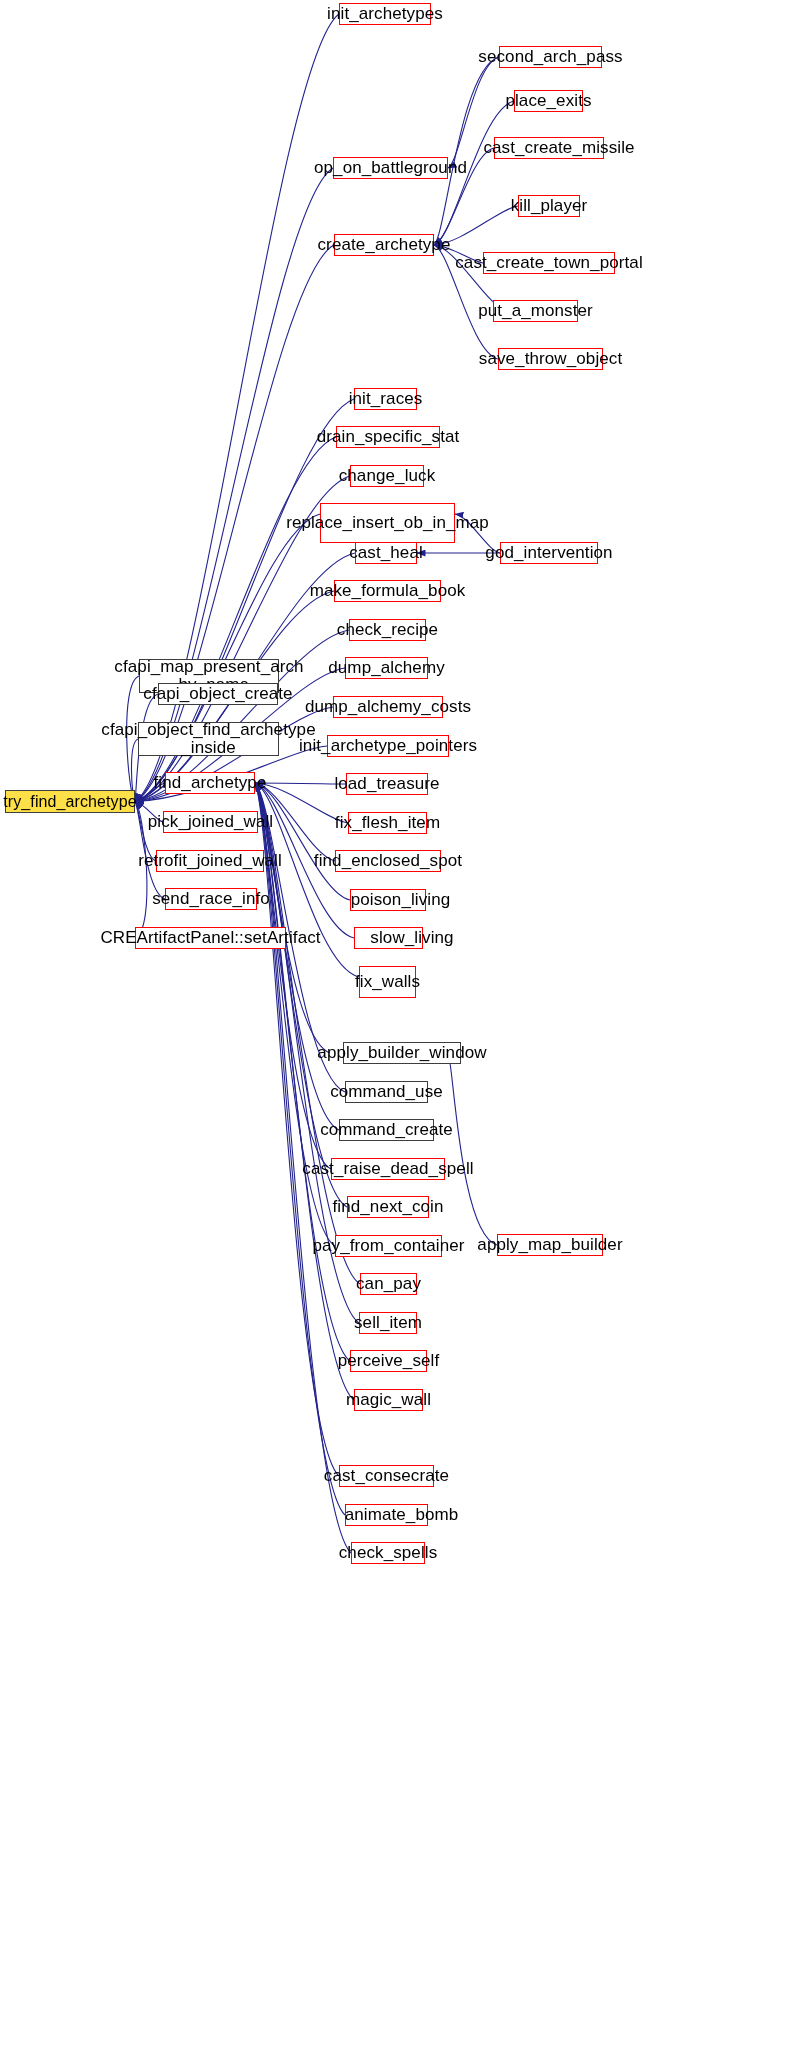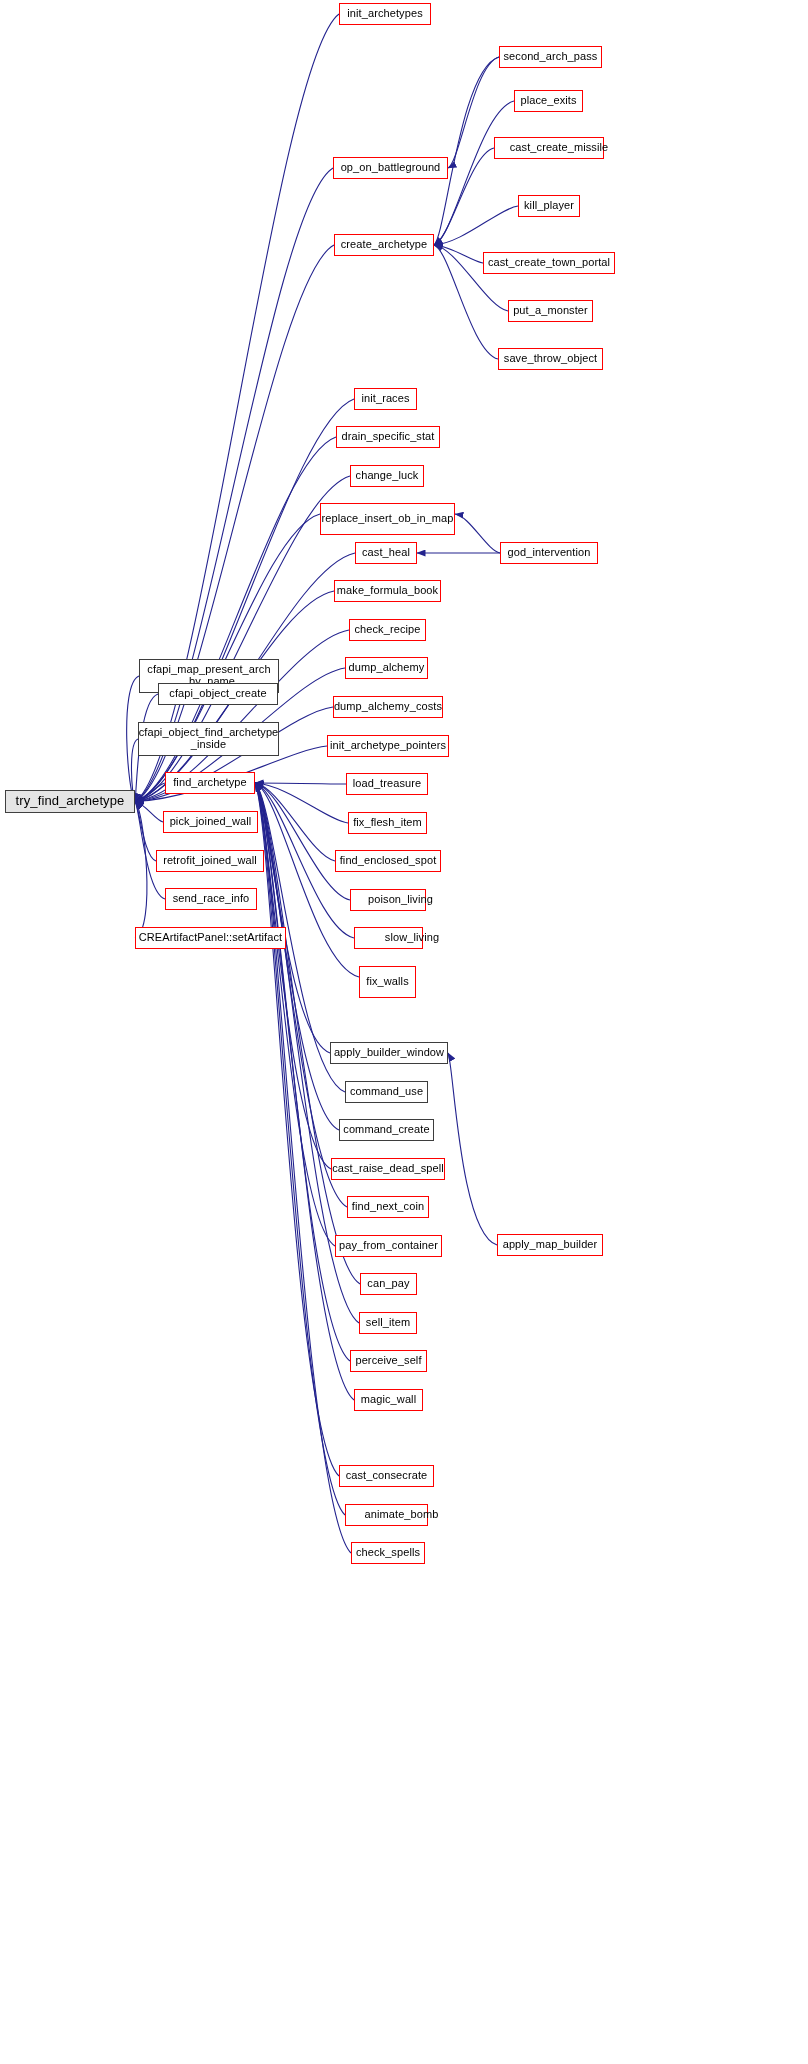--- a/index.html
+++ b/index.html
@@ -12,33 +12,33 @@
     overflow:hidden;
   }
   svg#edges{position:absolute;left:0;top:0;width:808px;height:2064px;pointer-events:none;}
   .node{
     position:absolute;
     box-sizing:border-box;
     display:flex;
     align-items:center;
     justify-content:center;
     text-align:center;
-    font-size:11px;
+    font-size:17px;
     line-height:1.08;
     color:#000000;
     background:#ffffff;
     border:1px solid #ff0000;
     white-space:pre;
     letter-spacing:0.1px;
   }
   .node.black{border:1px solid #3d3d3d;}
   .node.root{
-    background:#e5e5e5;
+    background:#fde047;
     border:1px solid #404040;
-    font-size:13px;
+    font-size:16px;
   }
 </style>
 </head>
 <body>
 
 <div id="canvas">
   <svg id="edges" xmlns="http://www.w3.org/2000/svg">
     <defs>
       <marker id="ah" markerWidth="9" markerHeight="7" refX="8.5" refY="3.5" orient="auto" markerUnits="userSpaceOnUse">
         <path d="M0,0 L9,3.5 L0,7 z" fill="#23238e"></path>
@@ -109,49 +109,49 @@
       <div class="node " style="left: 163px; top: 811px; width: 95px; height: 22px;">pick_joined_wall</div>
       <div class="node " style="left: 156px; top: 850px; width: 108px; height: 22px;">retrofit_joined_wall</div>
       <div class="node " style="left: 165px; top: 888px; width: 92px; height: 22px;">send_race_info</div>
       <div class="node " style="left: 135px; top: 927px; width: 151px; height: 22px;">CREArtifactPanel::setArtifact</div>
       <div class="node " style="left: 339px; top: 3px; width: 92px; height: 22px;">init_archetypes</div>
       <div class="node " style="left: 333px; top: 157px; width: 115px; height: 22px;">op_on_battleground</div>
       <div class="node " style="left: 334px; top: 234px; width: 100px; height: 22px;">create_archetype</div>
       <div class="node " style="left: 354px; top: 388px; width: 63px; height: 22px;">init_races</div>
       <div class="node " style="left: 336px; top: 426px; width: 104px; height: 22px;">drain_specific_stat</div>
       <div class="node " style="left: 350px; top: 465px; width: 74px; height: 22px;">change_luck</div>
-      <div class="node " style="left: 320px; top: 503px; width: 135px; height: 32px;">replace_insert_ob_in_map</div>
+      <div class="node " style="left: 320px; top: 503px; width: 135px; height: 40px;">replace_insert_ob_in_map</div>
       <div class="node " style="left: 355px; top: 542px; width: 62px; height: 22px;">cast_heal</div>
       <div class="node " style="left: 334px; top: 580px; width: 107px; height: 22px;">make_formula_book</div>
       <div class="node " style="left: 349px; top: 619px; width: 77px; height: 22px;">check_recipe</div>
       <div class="node " style="left: 345px; top: 657px; width: 83px; height: 22px;">dump_alchemy</div>
       <div class="node " style="left: 333px; top: 696px; width: 110px; height: 22px;">dump_alchemy_costs</div>
       <div class="node " style="left: 327px; top: 735px; width: 122px; height: 22px;">init_archetype_pointers</div>
       <div class="node " style="left: 346px; top: 773px; width: 82px; height: 22px;">load_treasure</div>
       <div class="node " style="left: 348px; top: 812px; width: 79px; height: 22px;">fix_flesh_item</div>
       <div class="node " style="left: 335px; top: 850px; width: 106px; height: 22px;">find_enclosed_spot</div>
       <div class="node " style="left: 350px; top: 889px; width: 76px; height: 22px; padding-left: 25px;">poison_living</div>
       <div class="node " style="left: 354px; top: 927px; width: 69px; height: 22px; padding-left: 47px;">slow_living</div>
       <div class="node " style="left: 359px; top: 966px; width: 57px; height: 32px;">fix_walls</div>
-      <div class="node black" style="left: 330px; top: 1042px; width: 118px; height: 22px;">apply_builder_window</div>
+      <div class="node black" style="left: 343px; top: 1042px; width: 118px; height: 22px;">apply_builder_window</div>
       <div class="node black" style="left: 345px; top: 1081px; width: 83px; height: 22px;">command_use</div>
       <div class="node black" style="left: 339px; top: 1119px; width: 95px; height: 22px;">command_create</div>
       <div class="node " style="left: 331px; top: 1158px; width: 114px; height: 22px;">cast_raise_dead_spell</div>
       <div class="node " style="left: 347px; top: 1196px; width: 82px; height: 22px;">find_next_coin</div>
       <div class="node " style="left: 335px; top: 1235px; width: 107px; height: 22px;">pay_from_container</div>
       <div class="node " style="left: 360px; top: 1273px; width: 57px; height: 22px;">can_pay</div>
       <div class="node " style="left: 359px; top: 1312px; width: 58px; height: 22px;">sell_item</div>
       <div class="node " style="left: 350px; top: 1350px; width: 77px; height: 22px;">perceive_self</div>
       <div class="node " style="left: 354px; top: 1389px; width: 69px; height: 22px;">magic_wall</div>
       <div class="node " style="left: 339px; top: 1465px; width: 95px; height: 22px;">cast_consecrate</div>
       <div class="node " style="left: 345px; top: 1504px; width: 83px; height: 22px; padding-left: 30px;">animate_bomb</div>
       <div class="node " style="left: 351px; top: 1542px; width: 74px; height: 22px;">check_spells</div>
       <div class="node " style="left: 499px; top: 46px; width: 103px; height: 22px;">second_arch_pass</div>
       <div class="node " style="left: 514px; top: 90px; width: 69px; height: 22px;">place_exits</div>
       <div class="node " style="left: 494px; top: 137px; width: 110px; height: 22px; padding-left: 20px;">cast_create_missile</div>
       <div class="node " style="left: 518px; top: 195px; width: 62px; height: 22px;">kill_player</div>
       <div class="node " style="left: 483px; top: 252px; width: 132px; height: 22px;">cast_create_town_portal</div>
-      <div class="node " style="left: 508px; top: 300px; width: 85px; height: 22px;">put_a_monster</div>
+      <div class="node " style="left: 493px; top: 300px; width: 85px; height: 22px;">put_a_monster</div>
       <div class="node " style="left: 498px; top: 348px; width: 105px; height: 22px;">save_throw_object</div>
       <div class="node " style="left: 500px; top: 542px; width: 98px; height: 22px;">god_intervention</div>
       <div class="node " style="left: 497px; top: 1234px; width: 106px; height: 22px;">apply_map_builder</div>
     </div>
 </div>
 
 </body></html>

